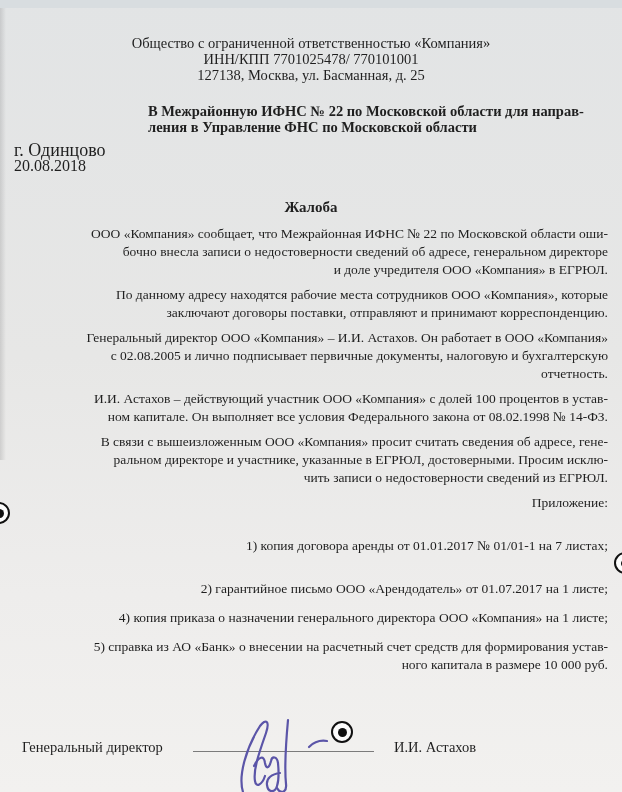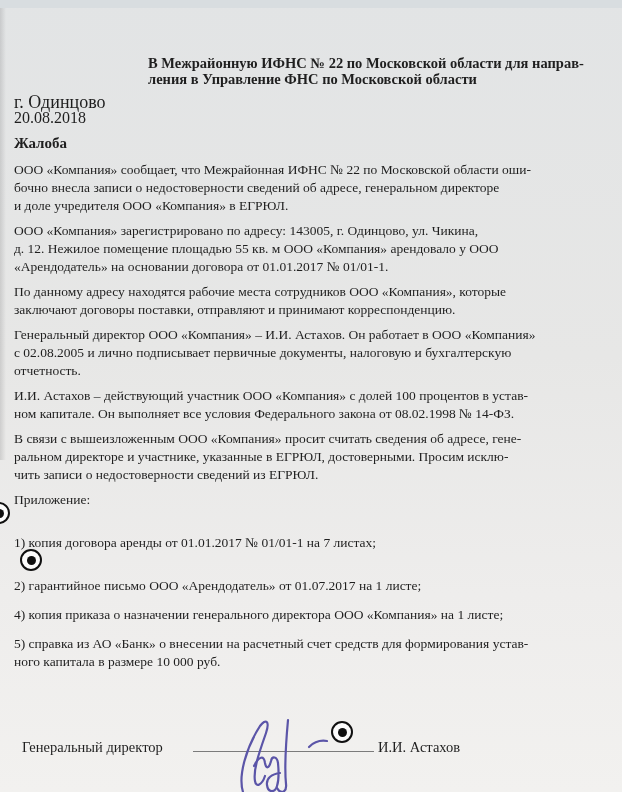--- a/index.html
+++ b/index.html
@@ -29,65 +29,65 @@
     text-align: center; white-space: pre-line;
     font-size: 14.5px; line-height: 16px;
   }
   .addressee {
     margin: 20px 0 0 134px; white-space: pre-line;
     font-size: 14.5px; line-height: 16px; font-weight: bold;
   }
   .place { margin-top: 7px; font-size: 18px; line-height: 16px; }
   .date  { font-size: 16px; line-height: 16px; }
   .title {
-    text-align: left; font-weight: bold; font-size: 15px;
-    margin: 8px 0 9px; line-height: 18px;
+    text-align: center; font-weight: bold; font-size: 15px;
+    margin: 24px 0 9px; line-height: 18px;
   }
-  .para { margin: 0 0 7px; white-space: pre-line; }
+  .para { margin: 0 0 7px; white-space: pre-line; text-align: right; }
   .attach-label { }
   .item { margin-bottom: 11px; position: relative; }
   .item-first { margin-bottom: 7px; }
 
   .marker {
     display: inline-flex; align-items: center; justify-content: center;
     width: 22px; height: 22px; box-sizing: border-box;
     border: 2.5px solid #101010; border-radius: 50%;
     background: #fcfcfc;
   }
   .marker .dot { width: 9px; height: 9px; border-radius: 50%; background: #101010; }
   .inline-marker { position: absolute; margin-left: 6px; transform: translateY(-3px); }
   .edge-marker { position: absolute; left: -12px; top: 502px; }
 
   .sig-row { position: absolute; left: 14px; right: 14px; top: 738px; height: 22px; font-size: 14.5px; line-height: 18px; }
   .sig-role { position: absolute; left: 8px; top: 0; }
   .sig-line { position: absolute; left: 179px; top: 0; width: 181px; height: 13px; border-bottom: 1px solid #7b7b7b; }
-  .sig-name { position: absolute; left: 364px; top: 0; }
+  .sig-name { position: absolute; left: 380px; top: 0; }
   .signature { position: absolute; left: 222px; top: -22px; width: 102px; height: 78px; }
   .sig-marker { position: absolute; left: 317px; top: -17px; }
 </style>
 </head>
 <body>
 
 <div class="page">
   <div class="top-band"></div>
   <div class="left-shade"></div>
 
   <div class="doc">
+    <div class="company">Общество с ограниченной ответственностью «Компания»
+ИНН/КПП 7701025478/ 770101001
+127138, Москва, ул. Басманная, д. 25</div>
     <div class="addressee">В Межрайонную ИФНС № 22 по Московской области для направ-
 ления в Управление ФНС по Московской области</div>
     <div class="place">г. Одинцово</div>
     <div class="date">20.08.2018</div>
     <div class="title">Жалоба</div>
 
     <p class="para">ООО «Компания» сообщает, что Межрайонная ИФНС № 22 по Московской области оши-
 бочно внесла записи о недостоверности сведений об адресе, генеральном директоре
 и доле учредителя ООО «Компания» в ЕГРЮЛ.</p>
-    <p class="para">ООО «Компания» зарегистрировано по адресу: 143005, г. Одинцово, ул. Чикина,
-д. 12. Нежилое помещение площадью 55 кв. м ООО «Компания» арендовало у ООО
-«Арендодатель» на основании договора от 01.01.2017 № 01/01-1.</p>
     <p class="para">По данному адресу находятся рабочие места сотрудников ООО «Компания», которые
 заключают договоры поставки, отправляют и принимают корреспонденцию.</p>
     <p class="para">Генеральный директор ООО «Компания» – И.И. Астахов. Он работает в ООО «Компания»
 с 02.08.2005 и лично подписывает первичные документы, налоговую и бухгалтерскую
 отчетность.</p>
     <p class="para">И.И. Астахов – действующий участник ООО «Компания» с долей 100 процентов в устав-
 ном капитале. Он выполняет все условия Федерального закона от 08.02.1998 № 14-ФЗ.</p>
     <p class="para">В связи с вышеизложенным ООО «Компания» просит считать сведения об адресе, гене-
 ральном директоре и участнике, указанные в ЕГРЮЛ, достоверными. Просим исклю-
 чить записи о недостоверности сведений из ЕГРЮЛ.</p>

